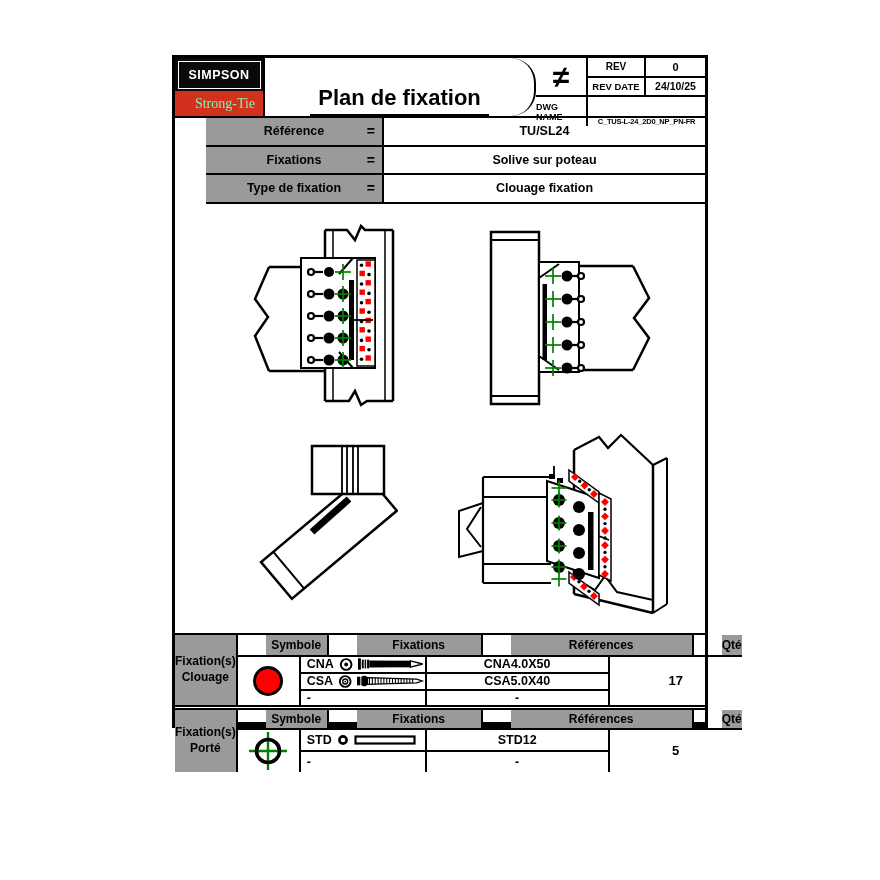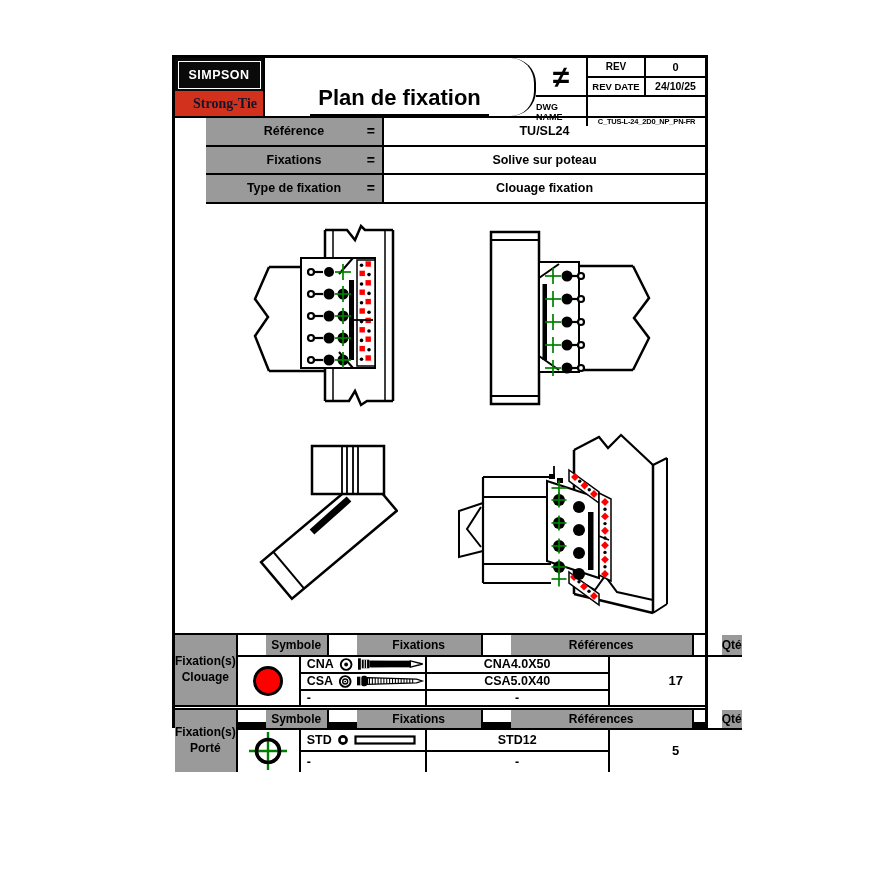--- a/index.html
+++ b/index.html
@@ -6,21 +6,21 @@
   body{width:880px;height:880px;position:relative;font-family:"Liberation Sans",sans-serif;color:#000;}
   *{box-sizing:border-box;}
 
   .sheet{position:absolute;left:172px;top:55px;width:536px;height:673px;border:3px solid #000;border-bottom:6px solid #000;background:#fff;}
 
   
   .hdr{display:flex;height:60px;border-bottom:2.5px solid #000;}
   .logo-cell{width:90px;border-right:2.5px solid #000;display:flex;flex-direction:column;}
   .logo-black{flex:1.15;background:#0a0a0a;padding:2.5px;display:flex;}
   .logo-black-inner{flex:1;border:1.5px solid #fff;display:flex;align-items:center;justify-content:center;color:#fff;font-weight:bold;font-size:12.5px;letter-spacing:.5px;}
-  .logo-red{flex:1;background:#d2311e;display:flex;align-items:center;justify-content:center;color:#0f172a;font-family:"Liberation Serif",serif;font-weight:bold;font-size:14px;padding-left:12px;}
+  .logo-red{flex:1;background:#d2311e;display:flex;align-items:center;justify-content:center;color:#86efac;font-family:"Liberation Serif",serif;font-weight:normal;font-size:14px;padding-left:12px;}
   .title-cell{flex:1;border-right:2.5px solid #000;display:flex;align-items:flex-end;justify-content:center;border-radius:25px;}
   .title-cell span{font-size:22px;font-weight:bold;border-bottom:2.5px solid #000;padding:0 8px 3px 8px;}
   .rev-block{width:169px;display:grid;grid-template-columns:52px 58px 1fr;grid-template-rows:19.5px 19.5px 1fr;}
   .rb{display:flex;align-items:center;justify-content:center;font-weight:bold;}
   .rb-sym{grid-area:1/1/3/2;border-right:2px solid #000;border-bottom:2px solid #000;font-size:30px;font-weight:900;line-height:1;}
   .rb-r1l{grid-area:1/2/2/3;border-right:2px solid #000;border-bottom:2px solid #000;font-size:10px;}
   .rb-r1v{grid-area:1/3/2/4;border-bottom:2px solid #000;font-size:11px;}
   .rb-r2l{grid-area:2/2/3/3;border-right:2px solid #000;border-bottom:2px solid #000;font-size:9.5px;}
   .rb-r2v{grid-area:2/3/3/4;border-bottom:2px solid #000;font-size:10.5px;}
   .rb-r3l{grid-area:3/1/4/2;font-size:9px;border-right:2px solid #000;}

